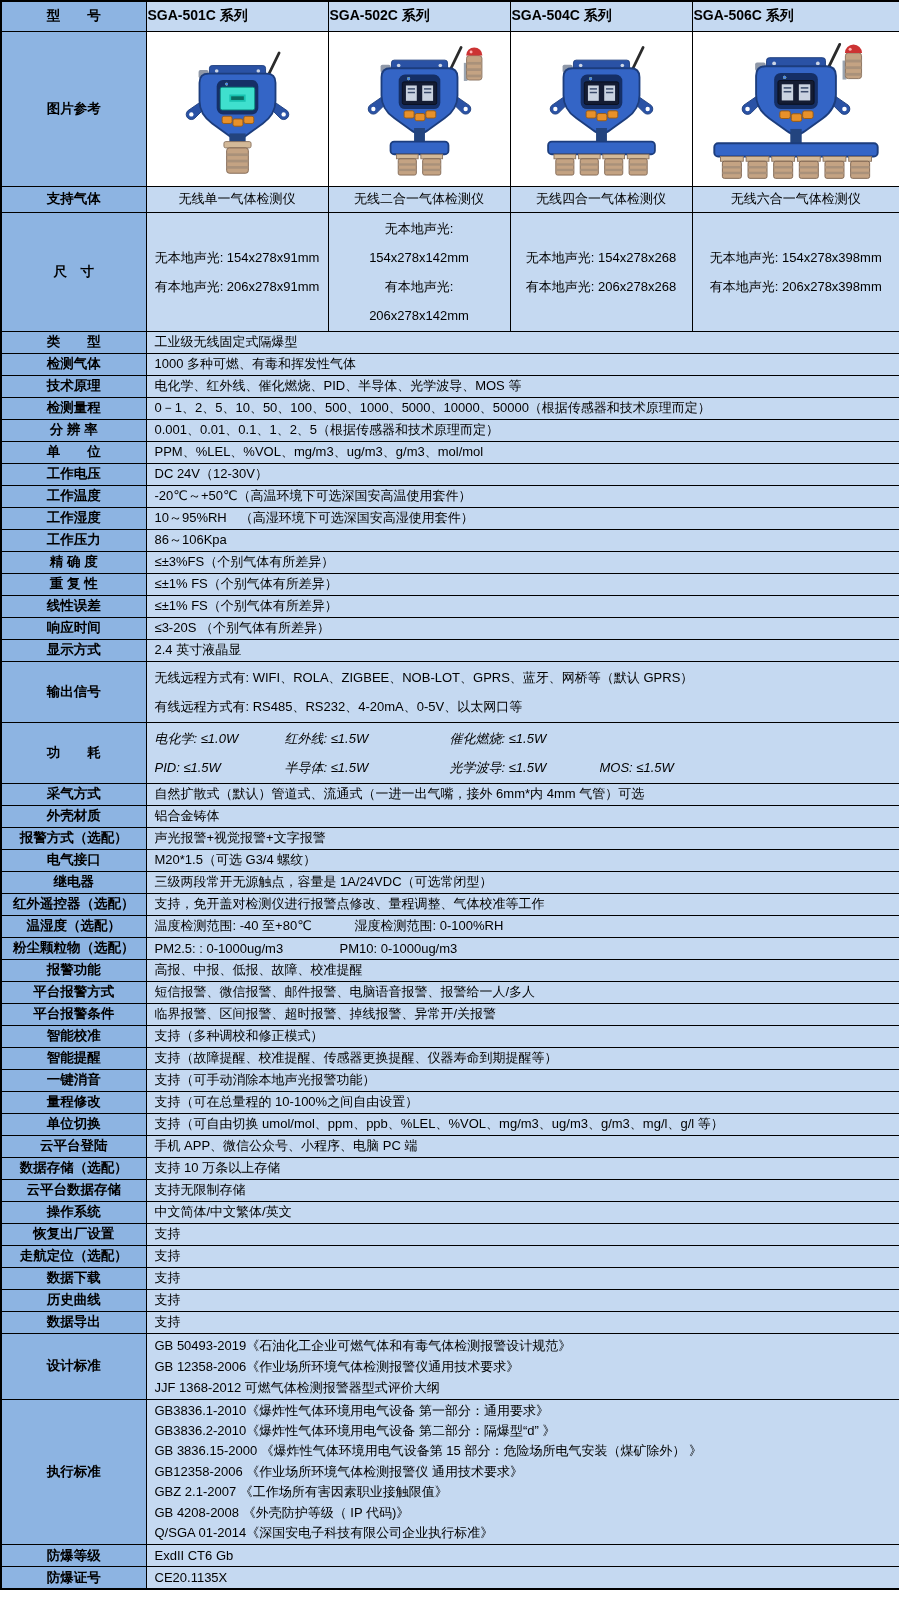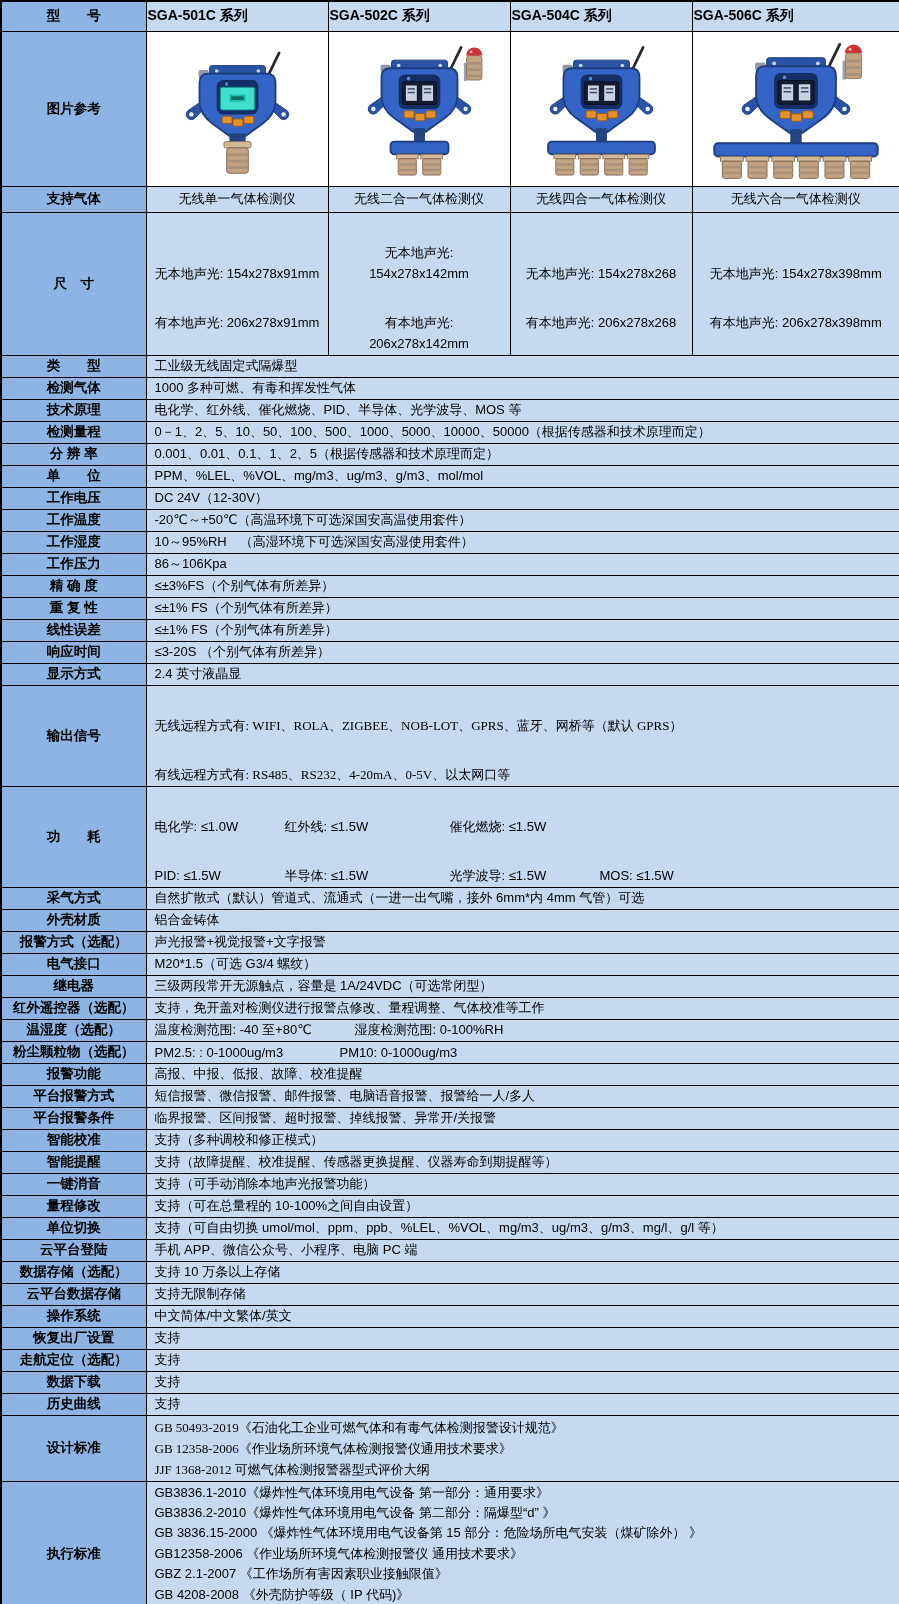--- a/index.html
+++ b/index.html
@@ -15,25 +15,25 @@
   .val{background:var(--cell-bg);font-size:13px;padding:1px 8px;text-align:left;}
   .cen{text-align:center;}
   .mod{background:var(--cell-bg);font-weight:bold;font-size:14px;text-align:left;}
   .hdr td{height:30px;}
   .single td{height:22px;}
   .imgrow td{height:155px;font-family:Liberation Mono, monospace;}
   .imgcell{background:#fff;padding:0;}
   .device{width:100%;height:153px;display:flex;align-items:center;justify-content:center;}
   .gasrow td{height:26px;}
   .two td{height:44px;}
-  .two .val div{line-height:21px;margin-top:28px;}
-  .lines div{line-height:21px;font-family:Liberation Serif, serif;}
+  .two .val div{line-height:29px;}
+  .lines div{line-height:21px;}
   .exec div{line-height:20.4px;}
   .cols{display:flex;line-height:21px;}
-  .cols span{display:inline-block;white-space:nowrap;}
+  .cols span{display:inline-block;white-space:nowrap;font-style:italic;}
   .c1{width:130px;} .c2{width:165px;} .c3{width:150px;}
   .seg1{display:inline-block;width:200px;}
   .segd{display:inline-block;width:185px;}
 </style>
 </head>
 <body>
 
 <table>
   <colgroup>
       <col style="width:145px">
@@ -460,20 +460,24 @@
         <td class="val" colspan="4">支持</td>
       </tr>
   <tr class="single">
         <td class="lbl">数据下载</td>
         <td class="val" colspan="4">支持</td>
       </tr>
   <tr class="single">
         <td class="lbl">历史曲线</td>
         <td class="val" colspan="4">支持</td>
       </tr>
+  <tr class="single">
+        <td class="lbl">数据导出</td>
+        <td class="val" colspan="4">支持</td>
+      </tr>
 
 
   <tr>
     <td class="lbl">设计标准</td>
     <td class="val lines" colspan="4">
       <div>GB 50493-2019《石油化工企业可燃气体和有毒气体检测报警设计规范》</div>
       <div>GB 12358-2006《作业场所环境气体检测报警仪通用技术要求》</div>
       <div>JJF 1368-2012 可燃气体检测报警器型式评价大纲</div>
     </td>
   </tr>

